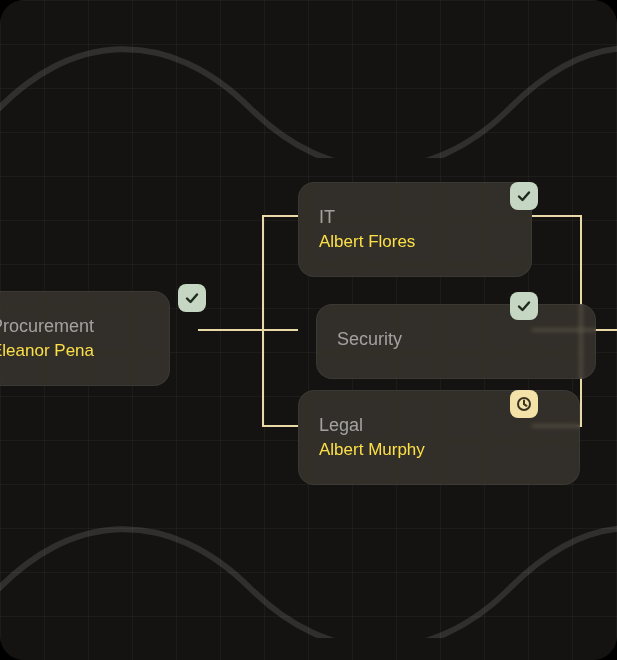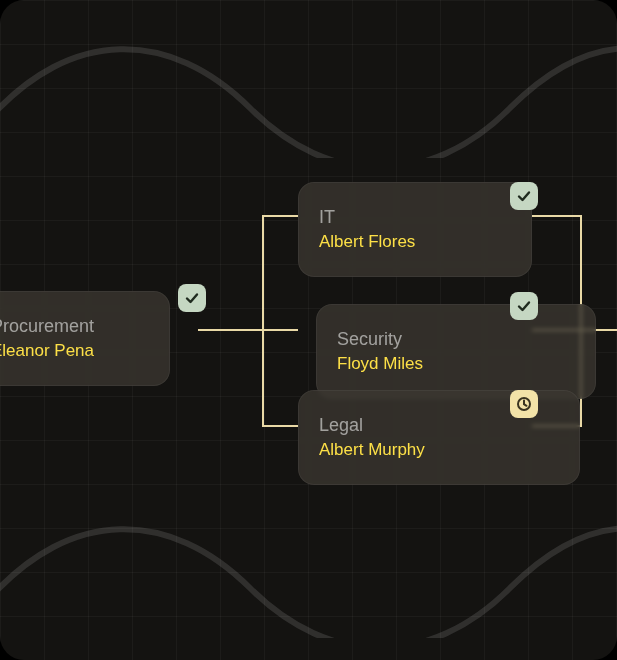--- a/index.html
+++ b/index.html
@@ -126,21 +126,20 @@
     <div class="person">Albert Flores</div>
   </div>
   <div class="badge check" style="top:182px;left:510px;">
     <svg viewBox="0 0 16 16">
         <path d="M3 8.5 L6.5 12 L13 4.5"></path>
       </svg>
   </div>
 
   <div class="card" style="top:304px;left:298px;width:280px;margin-left:18px;">
     <div class="dept">Security</div>
-    <div class="person">Floyd Miles</div>
   </div>
   <div class="badge check" style="top:292px;left:510px;">
     <svg viewBox="0 0 16 16">
         <path d="M3 8.5 L6.5 12 L13 4.5"></path>
       </svg>
   </div>
 
   <div class="card" style="top:390px;left:298px;width:282px;">
     <div class="dept">Legal</div>
     <div class="person">Albert Murphy</div>

